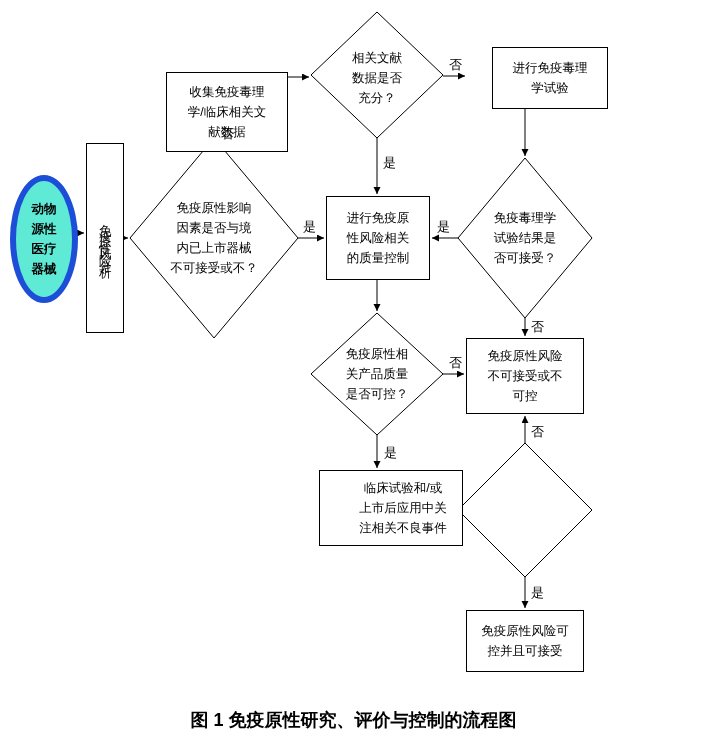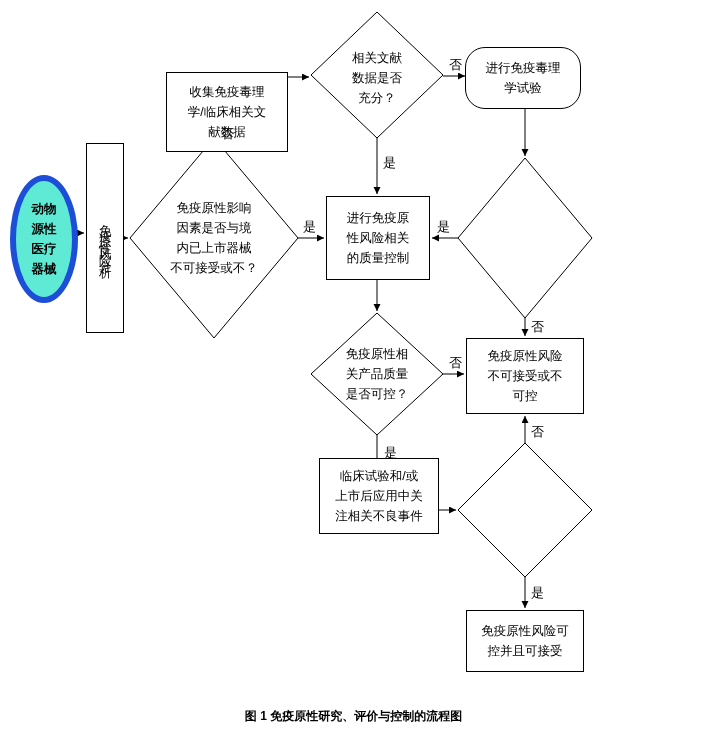--- a/index.html
+++ b/index.html
@@ -30,21 +30,21 @@
     writing-mode: vertical-rl;
     text-orientation: upright;
     letter-spacing: 6px;
   }
   .elabel { position: absolute; font-size: 13px; line-height: 1; }
   .caption {
     position: absolute;
     left: 0; top: 708px; width: 100%;
     text-align: center;
     font-weight: bold;
-    font-size: 12px;
+    font-size: 18px;
   }
   svg line { stroke: #000; stroke-width: 1; }
   svg polygon { fill: #fff; stroke: #000; stroke-width: 1; }
 </style>
 </head>
 <body>
 
 <div class="stage">
 
   <svg class="layer" width="707" height="746" viewBox="0 0 707 746">
@@ -82,47 +82,50 @@
 源性
 医疗
 器械</div>
 
   <div class="node rect vtext" style="left:86px; top:143px; width:36px; height:188px;">免疫原性风险分析</div>
 
   <div class="node rect" style="left:166px; top:40px; width:120px; height:78px;margin-top:32px;">收集免疫毒理
 学/临床相关文
 献数据</div>
 
-  <div class="node rect" style="left:465px; top:47px; width:114px; height:60px;border-radius:20px;">进行免疫毒理
+  <div class="node rect" style="left:492px; top:47px; width:114px; height:60px;">进行免疫毒理
 学试验</div>
 
   <div class="node rect" style="left:466px; top:338px; width:116px; height:74px;">免疫原性风险
 不可接受或不
 可控</div>
 
   <div class="node rect" style="left:326px; top:196px; width:102px; height:82px;">进行免疫原
 性风险相关
 的质量控制</div>
 
-  <div class="node rect" style="left:319px; top:458px; width:118px; height:74px;">临床试验和/或
+  <div class="node rect" style="left:319px; top:470px; width:118px; height:74px;padding-left:24px;">临床试验和/或
 上市后应用中关
 注相关不良事件</div>
 
   <div class="node rect" style="left:466px; top:610px; width:116px; height:60px;">免疫原性风险可
 控并且可接受</div>
 
   <div class="node dtext" style="left:130px; top:138px; width:168px; height:200px;">免疫原性影响
 因素是否与境
 内已上市器械
 不可接受或不？</div>
 
   <div class="node dtext" style="left:311px; top:15px; width:132px; height:126px;">相关文献
 数据是否
 充分？</div>
 
+  <div class="node dtext" style="left:458px; top:158px; width:134px; height:160px;">免疫毒理学
+试验结果是
+否可接受？</div>
 
   <div class="node dtext" style="left:311px; top:313px; width:132px; height:122px;">免疫原性相
 关产品质量
 是否可控？</div>
 
 
   <span class="elabel" style="left:221px; top:127px;">否</span>
   <span class="elabel" style="left:303px; top:220px;">是</span>
   <span class="elabel" style="left:449px; top:58px;">否</span>
   <span class="elabel" style="left:383px; top:156px;">是</span>

